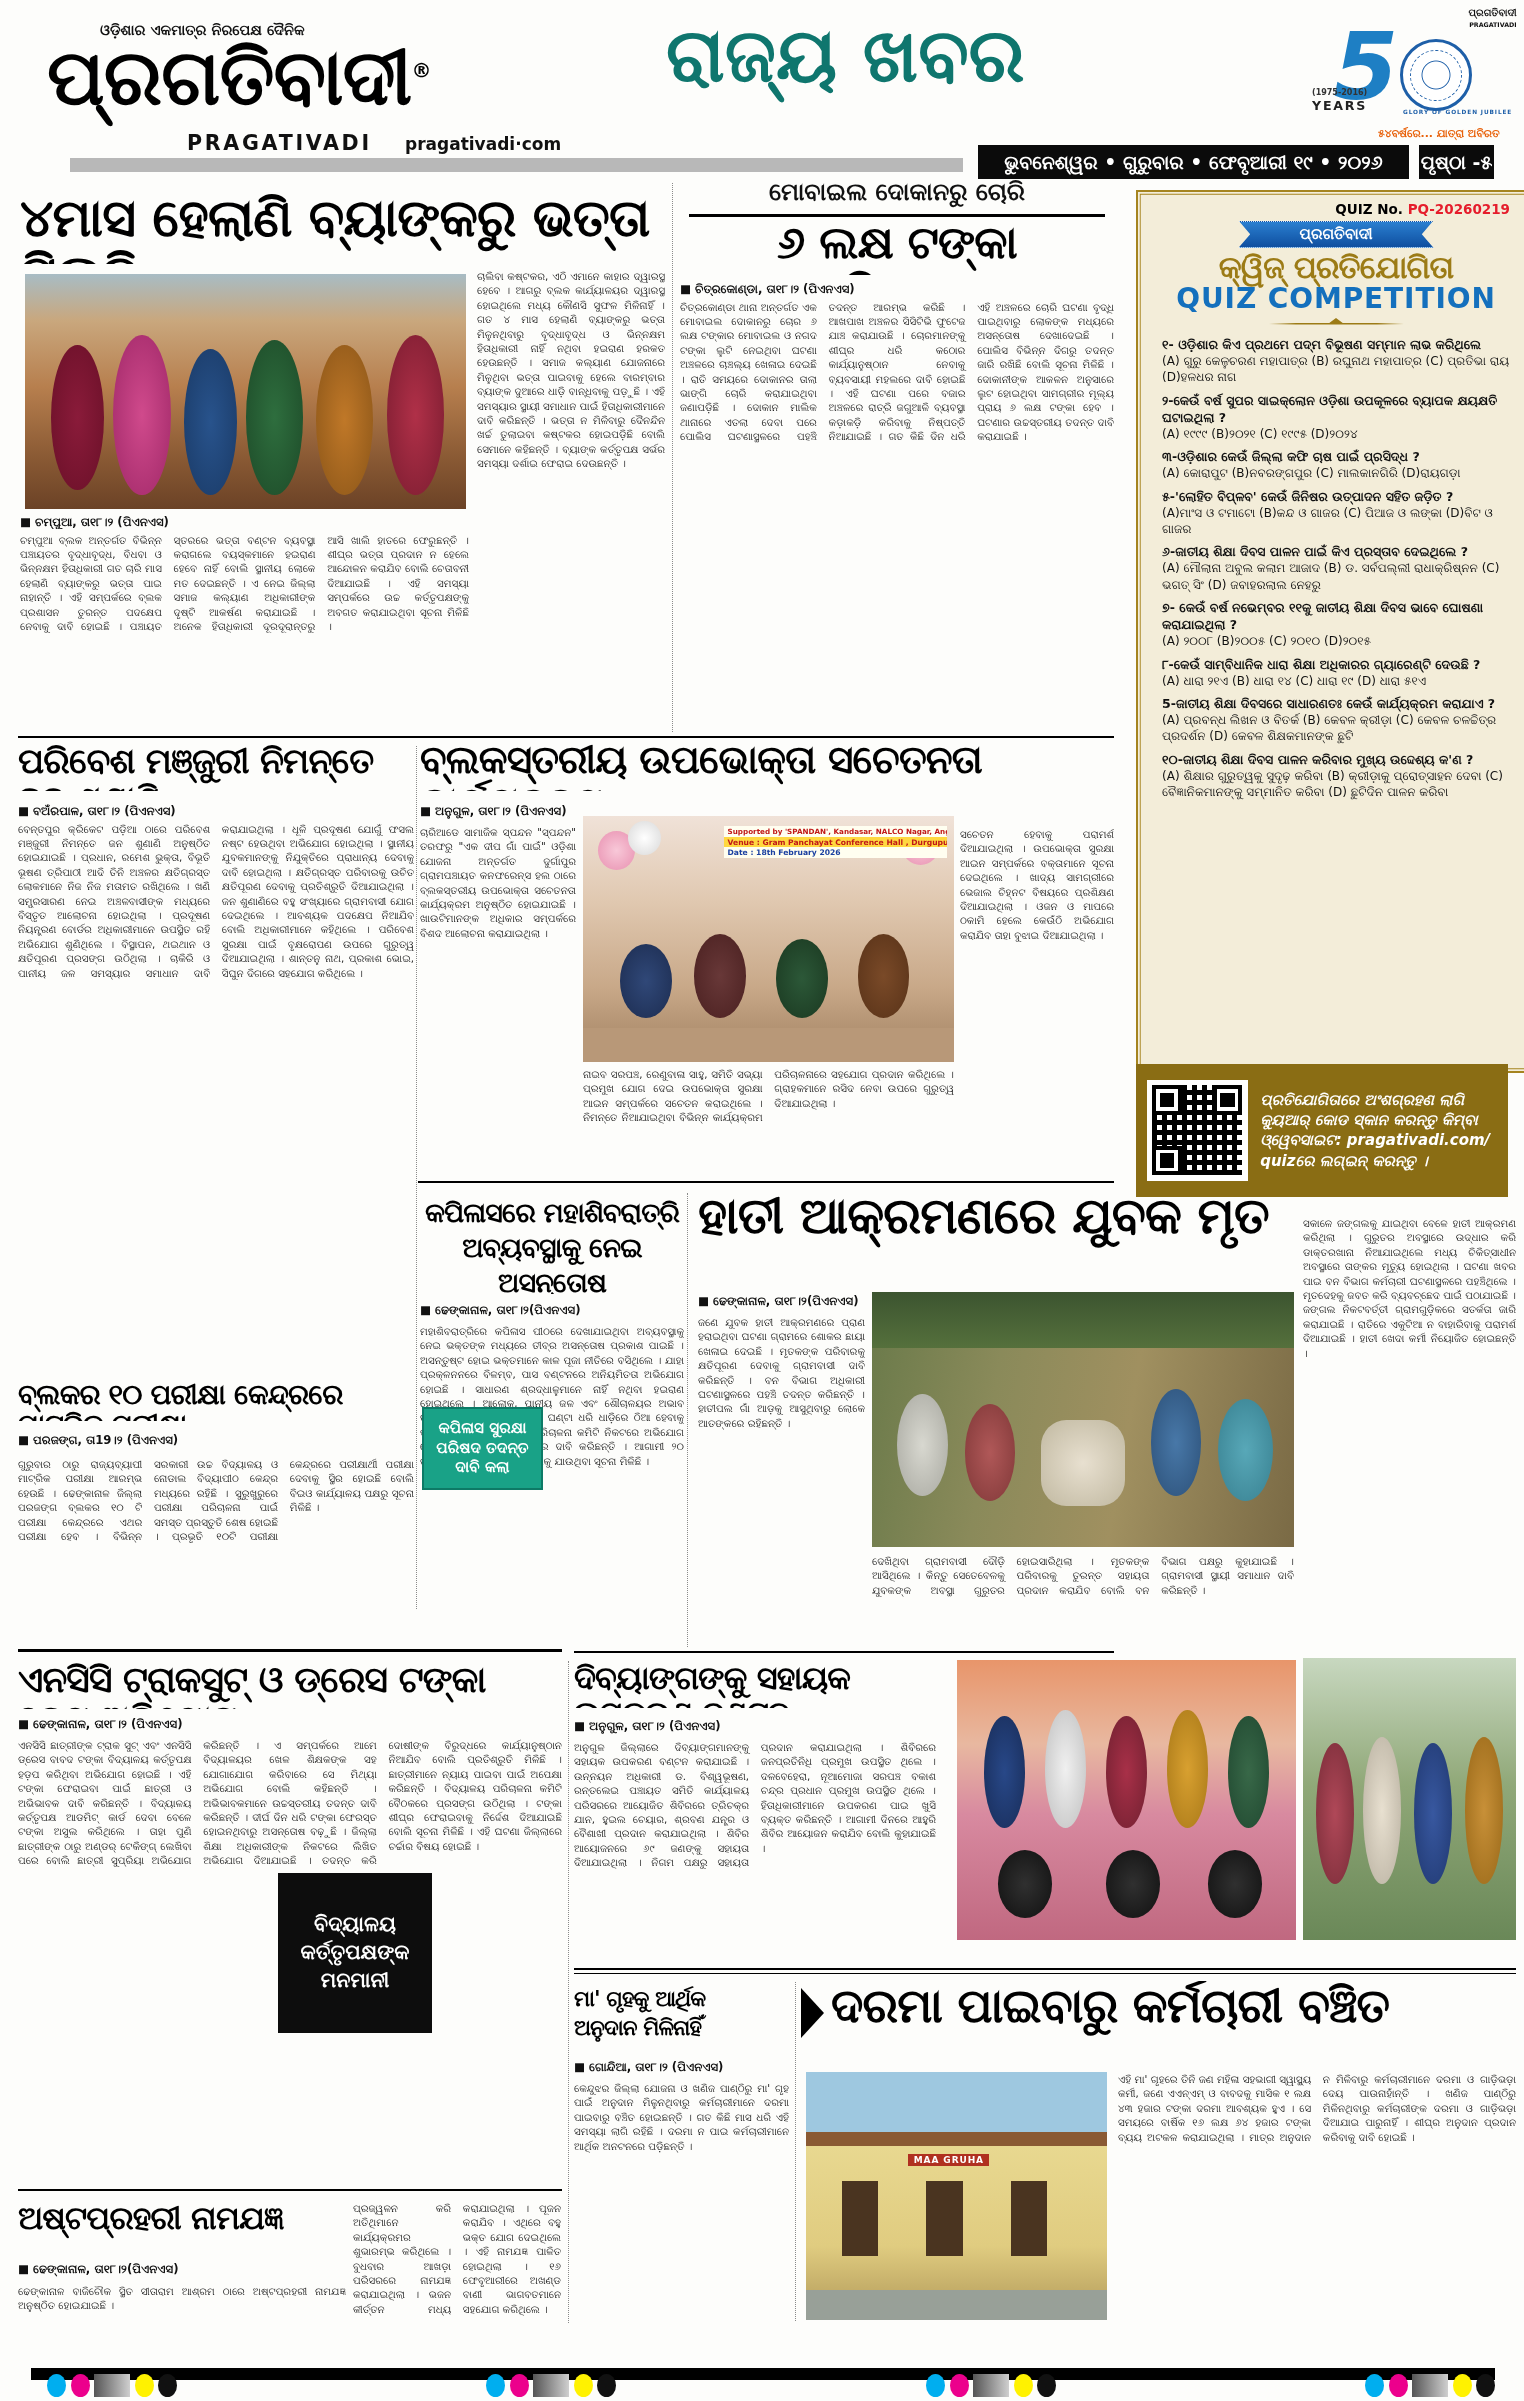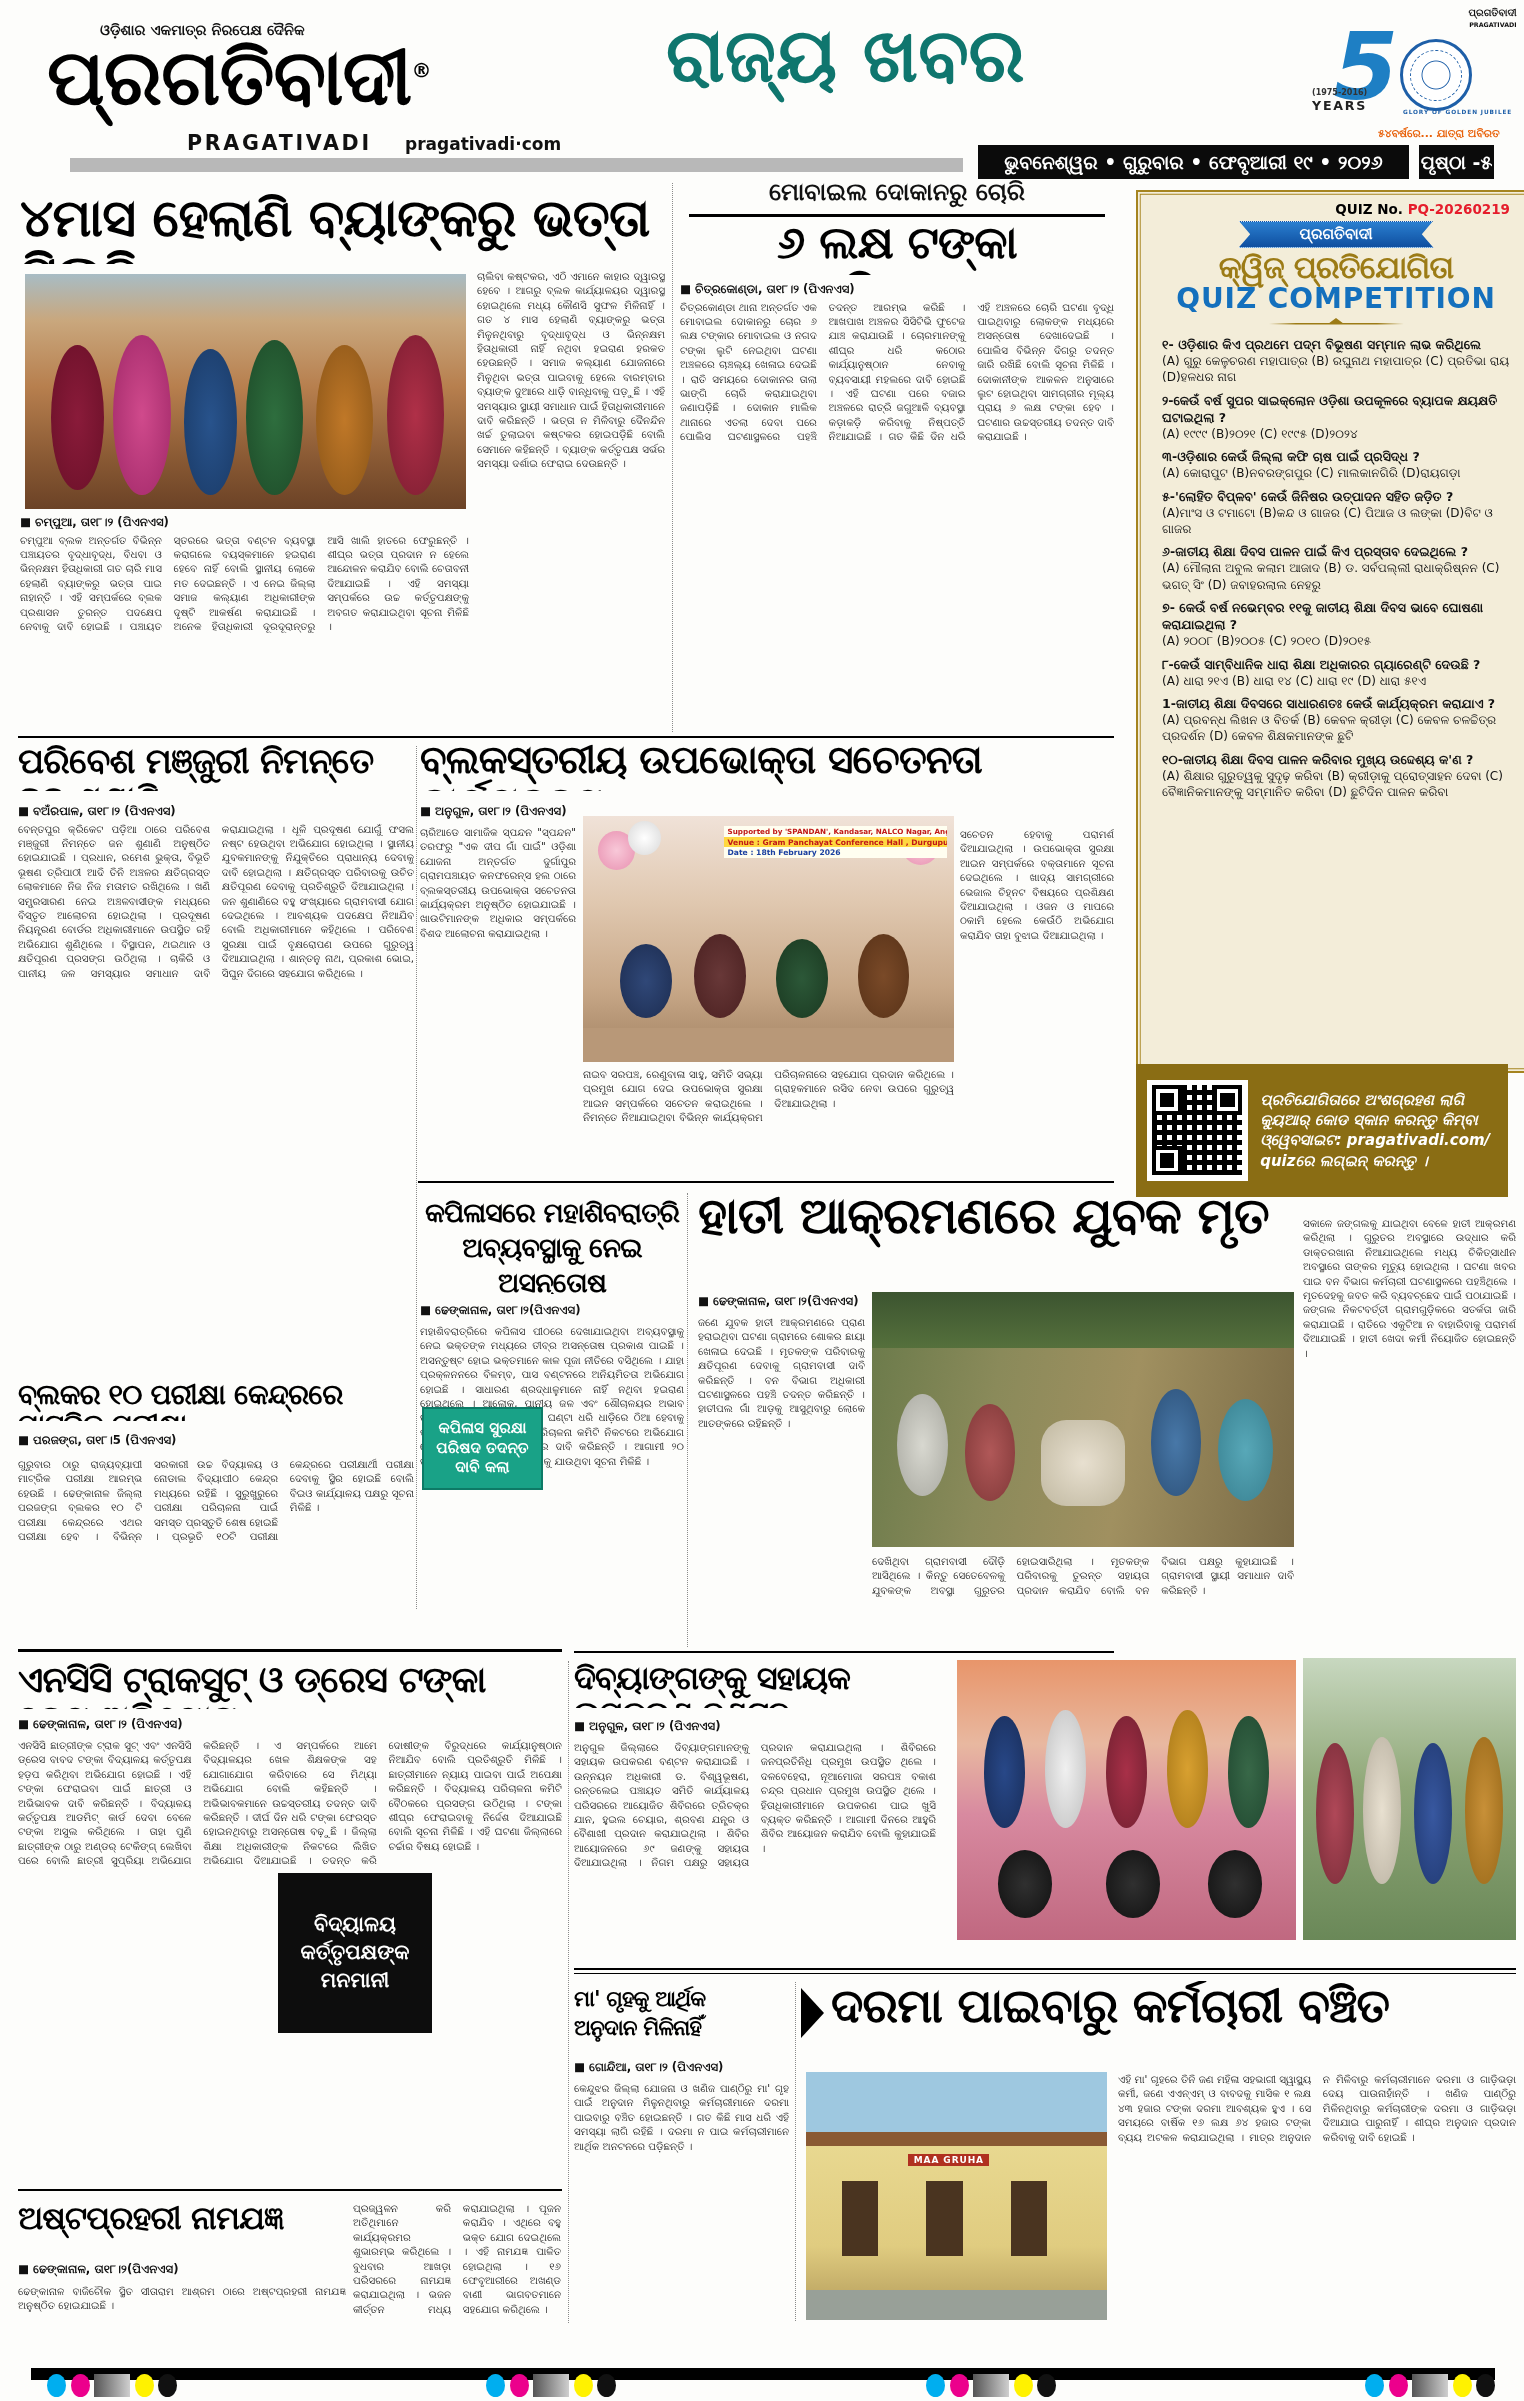--- a/index.html
+++ b/index.html
@@ -129,21 +129,21 @@
         </div>
         <div class="qq">
           <div class="qq-q">୭- କେଉଁ ବର୍ଷ ନଭେମ୍ବର ୧୧କୁ ଜାତୀୟ ଶିକ୍ଷା ଦିବସ ଭାବେ ଘୋଷଣା କରାଯାଇଥିଲା ?</div>
           <div class="qq-o">(A) ୨୦୦୮ (B)୨୦୦୫ (C) ୨୦୧୦ (D)୨୦୧୫</div>
         </div>
         <div class="qq">
           <div class="qq-q">୮-କେଉଁ ସାମ୍ବିଧାନିକ ଧାରା ଶିକ୍ଷା ଅଧିକାରର ଗ୍ୟାରେଣ୍ଟି ଦେଉଛି ?</div>
           <div class="qq-o">(A) ଧାରା ୨୧ଏ (B) ଧାରା ୧୪ (C) ଧାରା ୧୯ (D) ଧାରା ୫୧ଏ</div>
         </div>
         <div class="qq">
-          <div class="qq-q">1-ଜାତୀୟ ଶିକ୍ଷା ଦିବସରେ ସାଧାରଣତଃ କେଉଁ କାର୍ଯ୍ୟକ୍ରମ କରାଯାଏ ?</div>
+          <div class="qq-q">5-ଜାତୀୟ ଶିକ୍ଷା ଦିବସରେ ସାଧାରଣତଃ କେଉଁ କାର୍ଯ୍ୟକ୍ରମ କରାଯାଏ ?</div>
           <div class="qq-o">(A) ପ୍ରବନ୍ଧ ଲିଖନ ଓ ବିତର୍କ (B) କେବଳ କ୍ରୀଡ଼ା (C) କେବଳ ଚଳଚ୍ଚିତ୍ର ପ୍ରଦର୍ଶନ (D) କେବଳ ଶିକ୍ଷକମାନଙ୍କ ଛୁଟି</div>
         </div>
         <div class="qq">
           <div class="qq-q">୧୦-ଜାତୀୟ ଶିକ୍ଷା ଦିବସ ପାଳନ କରିବାର ମୁଖ୍ୟ ଉଦ୍ଦେଶ୍ୟ କ'ଣ ?</div>
           <div class="qq-o">(A) ଶିକ୍ଷାର ଗୁରୁତ୍ୱକୁ ସୁଦୃଢ଼ କରିବା  (B) କ୍ରୀଡ଼ାକୁ ପ୍ରୋତ୍ସାହନ ଦେବା (C) ବୈଜ୍ଞାନିକମାନଙ୍କୁ ସମ୍ମାନିତ କରିବା (D) ଛୁଟିଦିନ ପାଳନ କରିବା</div>
         </div>
       </div>
   </div>
 
   <div class="abs qrpanel" style="left:1136px;top:1064px;width:350px;height:111px;">
@@ -214,21 +214,21 @@
     <div style="position:absolute;left:0;top:0;width:100%;height:22%;background:linear-gradient(#3c5430,#55703c);"></div>
   </div>
 
   <div class="abs bt c3" style="left:872px;top:1554px;width:422px;height:93px;">ଦେଖିଥିବା ଗ୍ରାମବାସୀ ଦୌଡ଼ି ଆସିଥିଲେ । କିନ୍ତୁ ସେତେବେଳକୁ ଯୁବକଙ୍କ ଅବସ୍ଥା ଗୁରୁତର ହୋଇସାରିଥିଲା । ମୃତକଙ୍କ ପରିବାରକୁ ତୁରନ୍ତ ସହାୟତା ପ୍ରଦାନ କରାଯିବ ବୋଲି ବନ ବିଭାଗ ପକ୍ଷରୁ କୁହାଯାଇଛି । ଗ୍ରାମବାସୀ ସ୍ଥାୟୀ ସମାଧାନ ଦାବି କରିଛନ୍ତି ।</div>
   <div class="abs bt" style="left:1303px;top:1216px;width:213px;height:432px;">ସକାଳେ ଜଙ୍ଗଲକୁ ଯାଇଥିବା ବେଳେ ହାତୀ ଆକ୍ରମଣ କରିଥିଲା । ଗୁରୁତର ଅବସ୍ଥାରେ ଉଦ୍ଧାର କରି ଡାକ୍ତରଖାନା ନିଆଯାଇଥିଲେ ମଧ୍ୟ ଚିକିତ୍ସାଧୀନ ଅବସ୍ଥାରେ ତାଙ୍କର ମୃତ୍ୟୁ ହୋଇଥିଲା । ଘଟଣା ଖବର ପାଇ ବନ ବିଭାଗ କର୍ମଚାରୀ ଘଟଣାସ୍ଥଳରେ ପହଞ୍ଚିଥିଲେ । ମୃତଦେହକୁ ଜବତ କରି ବ୍ୟବଚ୍ଛେଦ ପାଇଁ ପଠାଯାଇଛି । ଜଙ୍ଗଲ ନିକଟବର୍ତ୍ତୀ ଗ୍ରାମଗୁଡ଼ିକରେ ସତର୍କତା ଜାରି କରାଯାଇଛି । ରାତିରେ ଏକୁଟିଆ ନ ବାହାରିବାକୁ ପରାମର୍ଶ ଦିଆଯାଇଛି । ହାତୀ ଖେଦା କର୍ମୀ ନିୟୋଜିତ ହୋଇଛନ୍ତି ।</div>
 
   <div class="abs rule" style="left:18px;top:1649px;width:544px;height:2.7px;"></div>
   <div class="abs rule" style="left:574px;top:1651px;width:540px;height:1.8px;"></div>
 
   <div class="abs hl" style="left:18px;top:1380px;width:396px;height:41px;font-size:28px;">ବ୍ଲକର ୧୦ ପରୀକ୍ଷା କେନ୍ଦ୍ରରେ ମାଟ୍ରିକ ପରୀକ୍ଷା</div>
-  <div class="abs dl" style="left:18px;top:1433px;width:269px;height:18px;">■ ପରଜଙ୍ଗ, ତା୧୮।5 (ପିଏନଏସ)</div>
+  <div class="abs dl" style="left:18px;top:1433px;width:269px;height:18px;">■ ପରଜଙ୍ଗ, ତା19।୨ (ପିଏନଏସ)</div>
   <div class="abs bt c3" style="left:18px;top:1457px;width:396px;height:154px;">ଗୁରୁବାର ଠାରୁ ରାଜ୍ୟବ୍ୟାପୀ ମାଟ୍ରିକ ପରୀକ୍ଷା ଆରମ୍ଭ ହେଉଛି । ଢେଙ୍କାନାଳ ଜିଲ୍ଲା ପରଜଙ୍ଗ ବ୍ଲକର ୧୦ ଟି ପରୀକ୍ଷା କେନ୍ଦ୍ରରେ ଏଥର ପରୀକ୍ଷା ହେବ । ବିଭିନ୍ନ ସରକାରୀ ଉଚ୍ଚ ବିଦ୍ୟାଳୟ ଓ ନୋଡାଲ ବିଦ୍ୟାପୀଠ କେନ୍ଦ୍ର ମଧ୍ୟରେ ରହିଛି । ସୁରୁଖୁରୁରେ ପରୀକ୍ଷା ପରିଚାଳନା ପାଇଁ ସମସ୍ତ ପ୍ରସ୍ତୁତି ଶେଷ ହୋଇଛି । ପ୍ରଭୃତି ୧୦ଟି ପରୀକ୍ଷା କେନ୍ଦ୍ରରେ ପରୀକ୍ଷାର୍ଥୀ ପରୀକ୍ଷା ଦେବାକୁ ସ୍ଥିର ହୋଇଛି ବୋଲି ବିଇଓ କାର୍ଯ୍ୟାଳୟ ପକ୍ଷରୁ ସୂଚନା ମିଳିଛି ।</div>
 
   <div class="abs hl" style="left:18px;top:1661px;width:544px;height:48px;font-size:36px;">ଏନସିସି ଟ୍ରାକସୁଟ୍ ଓ ଡ୍ରେସ ଟଙ୍କା ହଡ଼ପ ଅଭିଯୋଗ</div>
   <div class="abs dl" style="left:18px;top:1717px;width:269px;height:18px;">■ ଢେଙ୍କାନାଳ, ତା୧୮।୨ (ପିଏନଏସ)</div>
   <div class="abs bt c3" style="left:18px;top:1738px;width:544px;height:445px;">ଏନସିସି ଛାତ୍ରୀଙ୍କ ଟ୍ରାକ ସୁଟ୍ ଏବଂ ଏନସିସି ଡ୍ରେସ ବାବଦ ଟଙ୍କା ବିଦ୍ୟାଳୟ କର୍ତ୍ତୃପକ୍ଷ ହଡ଼ପ କରିଥିବା ଅଭିଯୋଗ ହୋଇଛି । ଏହି ଟଙ୍କା ଫେରାଇବା ପାଇଁ ଛାତ୍ରୀ ଓ ଅଭିଭାବକ ଦାବି କରିଛନ୍ତି । ବିଦ୍ୟାଳୟ କର୍ତ୍ତୃପକ୍ଷ ଆଡମିଟ୍ କାର୍ଡ ଦେବା ବେଳେ ଟଙ୍କା ଅସୁଲ କରିଥିଲେ । ତାହା ପୁଣି ଛାତ୍ରୀଙ୍କ ଠାରୁ ଅଣ୍ଡର୍ ଟେକିଙ୍ଗ୍ ଲେଖିବା ପରେ ବୋଲି ଛାତ୍ରୀ ସୁପ୍ରିୟା ଅଭିଯୋଗ କରିଛନ୍ତି । ଏ ସମ୍ପର୍କରେ ଆମେ ବିଦ୍ୟାଳୟର ଖେଳ ଶିକ୍ଷକଙ୍କ ସହ ଯୋଗାଯୋଗ କରିବାରେ ସେ ମିଥ୍ୟା ଅଭିଯୋଗ ବୋଲି କହିଛନ୍ତି । ଅଭିଭାବକମାନେ ଉଚ୍ଚସ୍ତରୀୟ ତଦନ୍ତ ଦାବି କରିଛନ୍ତି । ଦୀର୍ଘ ଦିନ ଧରି ଟଙ୍କା ଫେରସ୍ତ ହୋଇନଥିବାରୁ ଅସନ୍ତୋଷ ବଢ଼ୁଛି । ଜିଲ୍ଲା ଶିକ୍ଷା ଅଧିକାରୀଙ୍କ ନିକଟରେ ଲିଖିତ ଅଭିଯୋଗ ଦିଆଯାଇଛି । ତଦନ୍ତ କରି ଦୋଷୀଙ୍କ ବିରୁଦ୍ଧରେ କାର୍ଯ୍ୟାନୁଷ୍ଠାନ ନିଆଯିବ ବୋଲି ପ୍ରତିଶ୍ରୁତି ମିଳିଛି । ଛାତ୍ରୀମାନେ ନ୍ୟାୟ ପାଇବା ପାଇଁ ଅପେକ୍ଷା କରିଛନ୍ତି । ବିଦ୍ୟାଳୟ ପରିଚାଳନା କମିଟି ବୈଠକରେ ପ୍ରସଙ୍ଗ ଉଠିଥିଲା । ଟଙ୍କା ଶୀଘ୍ର ଫେରାଇବାକୁ ନିର୍ଦ୍ଦେଶ ଦିଆଯାଇଛି ବୋଲି ସୂଚନା ମିଳିଛି । ଏହି ଘଟଣା ଜିଲ୍ଲାରେ ଚର୍ଚ୍ଚାର ବିଷୟ ହୋଇଛି ।</div>
   <div class="abs blackbox" style="left:278px;top:1873px;width:154px;height:160px;">ବିଦ୍ୟାଳୟ
 କର୍ତ୍ତୃପକ୍ଷଙ୍କ
 ମନମାନୀ</div>
 
   <div class="abs dotv" style="left:568px;top:1661px;height:662px;"></div>

